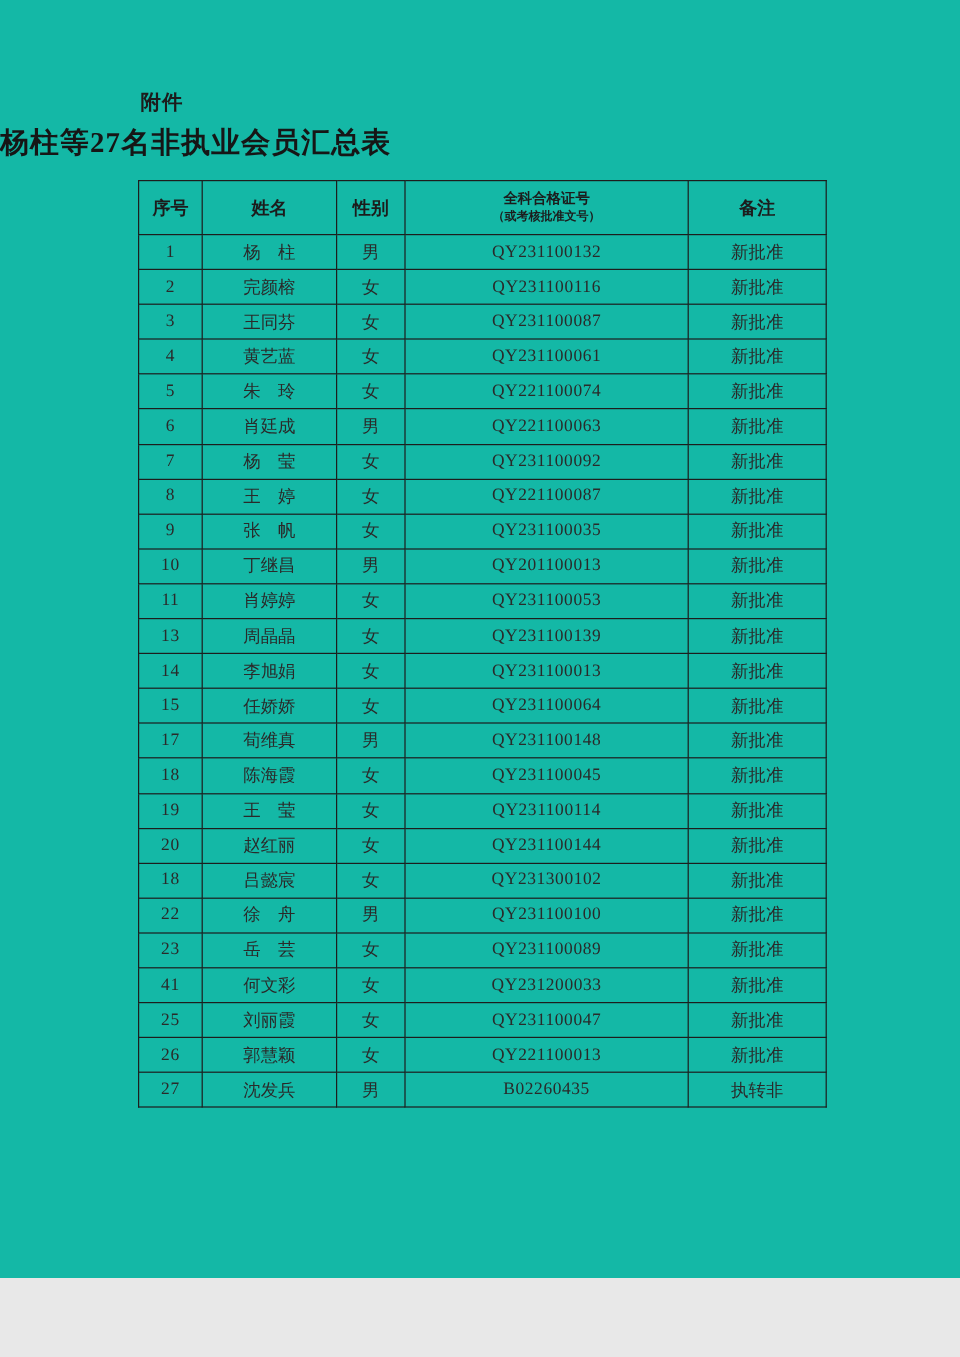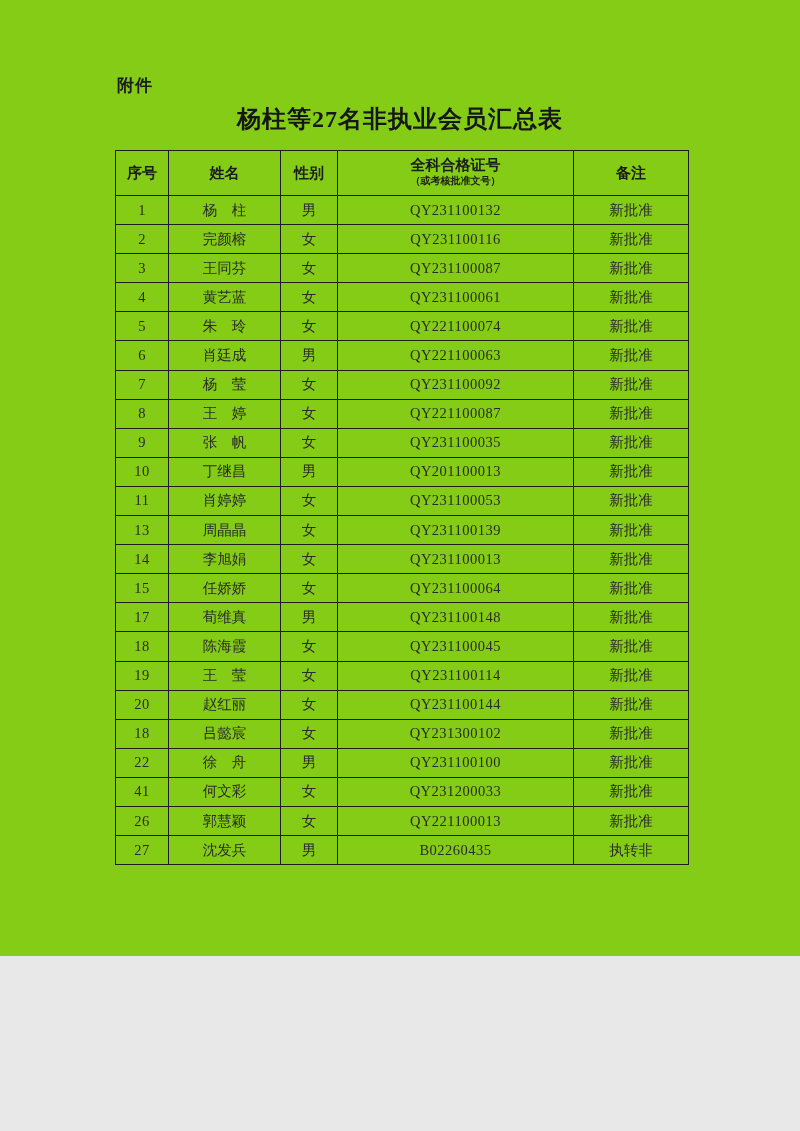--- a/index.html
+++ b/index.html
@@ -3,42 +3,41 @@
 <meta charset="utf-8">
 <style>
   html, body {
     margin: 0;
     padding: 0;
     background: #e8e8e8;
   }
   .page {
     position: relative;
     width: 800px;
-    height: 956px;
+    height: 1065px;
     margin: 0 auto;
-    background: #84cc16;
+    background: #14b8a6;
     color: #262626;
     font-family: "Liberation Serif", "DejaVu Serif", serif;
     overflow: hidden;
   }
   .attachment-label {
     position: absolute;
     left: 117px;
     top: 74px;
     font-size: 17px;
     font-weight: bold;
     letter-spacing: 1px;
     color: #1c1c1c;
   }
   .doc-title {
     position: absolute;
     left: 0;
     top: 103px;
     width: 100%;
-    text-align: center;
     font-size: 24px;
     font-weight: bold;
     letter-spacing: 1px;
     color: #161616;
   }
   table.member-table {
     position: absolute;
     left: 115px;
     top: 150px;
     width: 573px;
@@ -60,21 +59,21 @@
     overflow: hidden;
     white-space: nowrap;
   }
   .member-table thead th {
     height: 44px;
     font-size: 15px;
     font-weight: bold;
     color: #1c1c1c;
   }
   .member-table thead .cert-head-line1 {
-    font-size: 15px;
+    font-size: 12px;
     line-height: 16px;
   }
   .member-table thead .cert-head-line2 {
     font-size: 10px;
     line-height: 16px;
   }
   .member-table tbody td {
     height: 28.1px;
     font-size: 14.5px;
     color: #2a2a2a;
@@ -270,29 +269,43 @@
     </tr>
 
     <tr>
       <td class="c-no">22</td>
       <td class="c-name">徐　舟</td>
       <td class="c-gender">男</td>
       <td class="c-cert">QY231100100</td>
       <td class="c-remark">新批准</td>
     </tr>
 
+    <tr>
+      <td class="c-no">23</td>
+      <td class="c-name">岳　芸</td>
+      <td class="c-gender">女</td>
+      <td class="c-cert">QY231100089</td>
+      <td class="c-remark">新批准</td>
+    </tr>
 
     <tr>
       <td class="c-no">41</td>
       <td class="c-name">何文彩</td>
       <td class="c-gender">女</td>
       <td class="c-cert">QY231200033</td>
       <td class="c-remark">新批准</td>
     </tr>
 
+    <tr>
+      <td class="c-no">25</td>
+      <td class="c-name">刘丽霞</td>
+      <td class="c-gender">女</td>
+      <td class="c-cert">QY231100047</td>
+      <td class="c-remark">新批准</td>
+    </tr>
 
     <tr>
       <td class="c-no">26</td>
       <td class="c-name">郭慧颖</td>
       <td class="c-gender">女</td>
       <td class="c-cert">QY221100013</td>
       <td class="c-remark">新批准</td>
     </tr>
 
     <tr>

